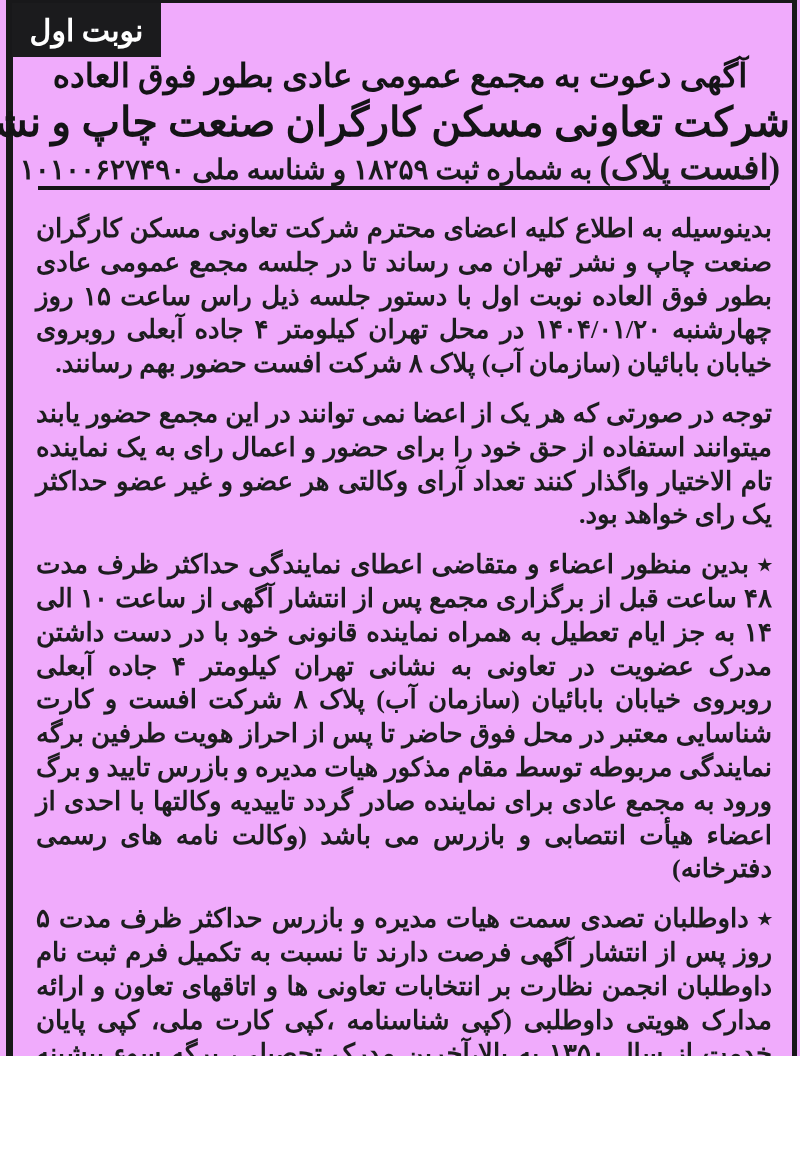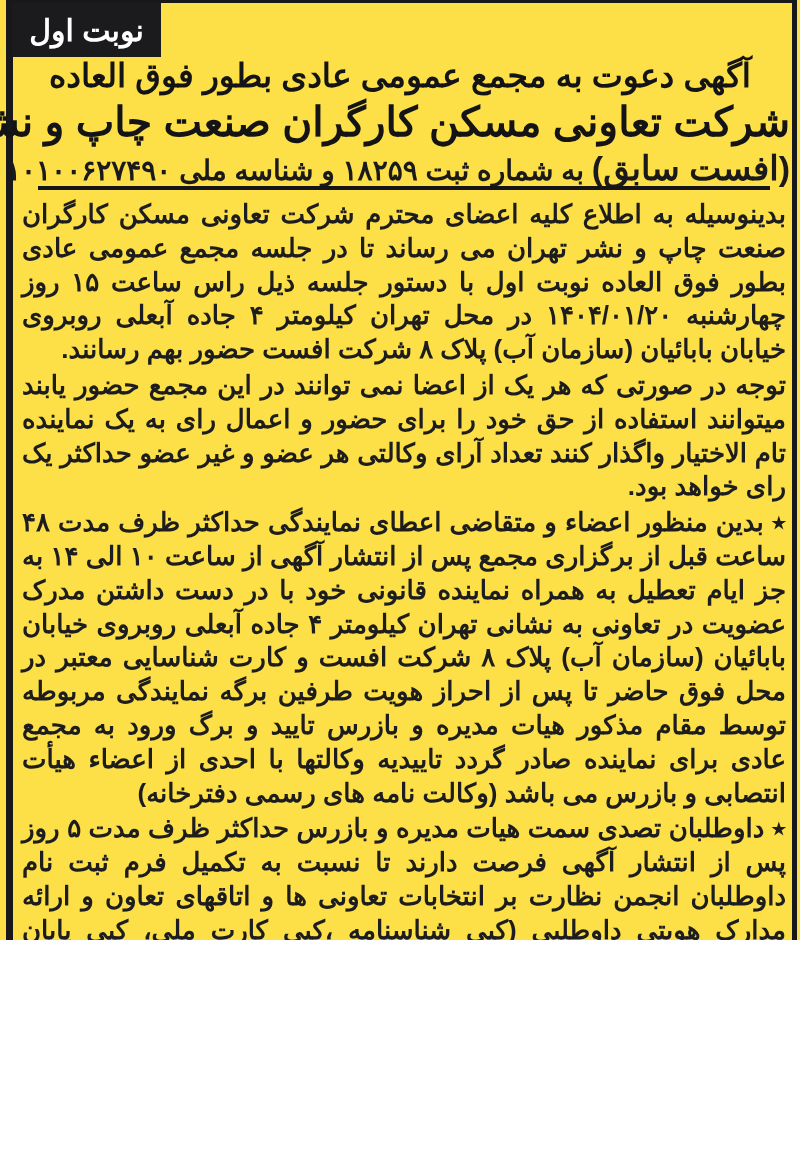--- a/index.html
+++ b/index.html
@@ -1,21 +1,21 @@
 <!DOCTYPE html>
 <html lang="fa"><head>
 <meta charset="utf-8">
 <style>
   html,body{margin:0;padding:0;background:#ffffff;}
   .ad{
     position:relative;
-    width:800px;height:940px;
-    background:#fde047;
+    width:800px;height:1056px;
+    background:#f0abfc;
     overflow:hidden;
-    font-family:Liberation Sans, sans-serif;
+    font-family:Liberation Serif, serif;
     color:#1c1c1e;
   }
   
   .b-top{position:absolute;left:6px;top:0;width:791px;height:3px;background:#18181a;}
   .b-left{position:absolute;left:6px;top:0;width:7px;height:1152px;background:#18181a;}
   .b-right{position:absolute;left:792px;top:0;width:5px;height:1152px;background:#18181a;}
 
   .badge{
     position:absolute;left:12px;top:3px;width:149px;height:54px;
     background:#1b1b1d;color:#ffffff;
@@ -47,40 +47,40 @@
   }
   .reg .former{font-size:34px;font-weight:800;}
   .rule{position:absolute;left:38px;top:186px;width:732px;height:4px;background:#151517;}
 
   .bodytext{
     position:absolute;left:20px;top:196px;width:768px;
     direction:rtl;text-align:justify;
     font-size:26px;font-weight:700;line-height:33.8px;
     color:#1d1d1f;
   }
-  .bodytext p{margin:2px;padding:0;text-align:justify;}
+  .bodytext p{margin:16px;padding:0;text-align:justify;}
 </style>
 </head>
 <body>
 
 <div class="ad">
 
   <div class="b-top"></div>
   <div class="b-left"></div>
   <div class="b-right"></div>
 
   <div class="badge">
     <span>نوبت اول</span>
   </div>
 
 
   <div class="t1">آگهی دعوت به مجمع عمومی عادی بطور فوق العاده</div>
   <div class="t2">شرکت تعاونی مسکن کارگران صنعت چاپ و نشر تهران</div>
 
-  <div class="reg"><span class="former">(افست سابق)</span><span> به شماره ثبت ۱۸۲۵۹ و شناسه ملی ۱۰۱۰۰۶۲۷۴۹۰</span></div>
+  <div class="reg"><span class="former">(افست پلاک)</span><span> به شماره ثبت ۱۸۲۵۹ و شناسه ملی ۱۰۱۰۰۶۲۷۴۹۰</span></div>
 
   <div class="rule"></div>
 
   <div class="bodytext">
     <p>بدینوسیله به اطلاع کلیه اعضای محترم شرکت تعاونی مسکن کارگران صنعت چاپ و نشر تهران می رساند تا در جلسه مجمع عمومی عادی بطور فوق العاده نوبت اول با دستور جلسه ذیل راس ساعت ۱۵ روز چهارشنبه ۱۴۰۴/۰۱/۲۰ در محل تهران کیلومتر ۴ جاده آبعلی روبروی خیابان بابائیان (سازمان آب) پلاک ۸ شرکت افست حضور بهم رسانند.</p>
     <p>توجه در صورتی که هر یک از اعضا نمی توانند در این مجمع حضور یابند میتوانند استفاده از حق خود را برای حضور و اعمال رای به یک نماینده تام الاختیار واگذار کنند تعداد آرای وکالتی هر عضو و غیر عضو حداکثر یک رای خواهد بود.</p>
     <p>٭ بدین منظور اعضاء و متقاضی اعطای نمایندگی حداکثر ظرف مدت ۴۸ ساعت قبل از برگزاری مجمع پس از انتشار آگهی از ساعت ۱۰ الی ۱۴ به جز ایام تعطیل به همراه نماینده قانونی خود با در دست داشتن مدرک عضویت در تعاونی به نشانی تهران کیلومتر ۴ جاده آبعلی روبروی خیابان بابائیان (سازمان آب) پلاک ۸ شرکت افست و کارت شناسایی معتبر در محل فوق حاضر تا پس از احراز هویت طرفین برگه نمایندگی مربوطه توسط مقام مذکور هیات مدیره و بازرس تایید و برگ ورود به مجمع عادی برای نماینده صادر گردد تاییدیه وکالتها با احدی از اعضاء هیأت انتصابی و بازرس می باشد (وکالت نامه های رسمی دفترخانه)</p>
     <p>٭ داوطلبان تصدی سمت هیات مدیره و بازرس حداکثر ظرف مدت ۵ روز پس از انتشار آگهی فرصت دارند تا نسبت به تکمیل فرم ثبت نام داوطلبان انجمن نظارت بر انتخابات تعاونی ها و اتاقهای تعاون و ارائه مدارک هویتی داوطلبی (کپی شناسنامه ،کپی کارت ملی، کپی پایان خدمت از سال ۱۳۵۰ به بالا،آخرین مدرک تحصیلی، برگه سوء پیشینه معتبر ) به محل فوق مراجعه نمایند.</p>
     <p>٭ دستورات جلسه: ۱ - گزارش هیات مدیره انتصابی ۲ - انتخاب هیات مدیره و اعضای علی البدل ۳ - انتخاب بازرس و اعضای علی</p>
 

